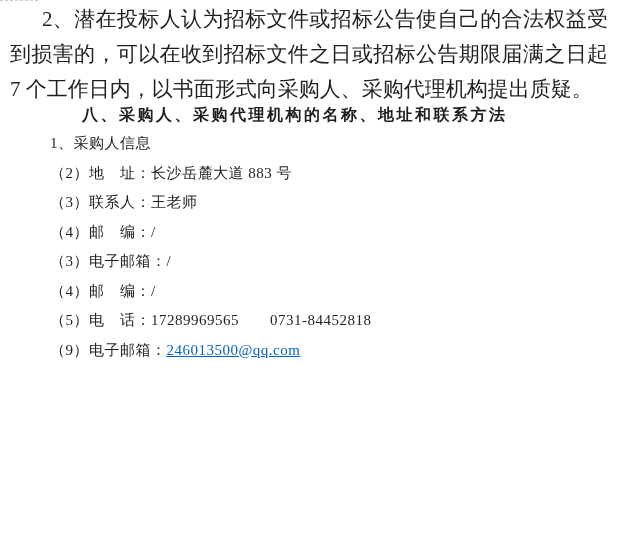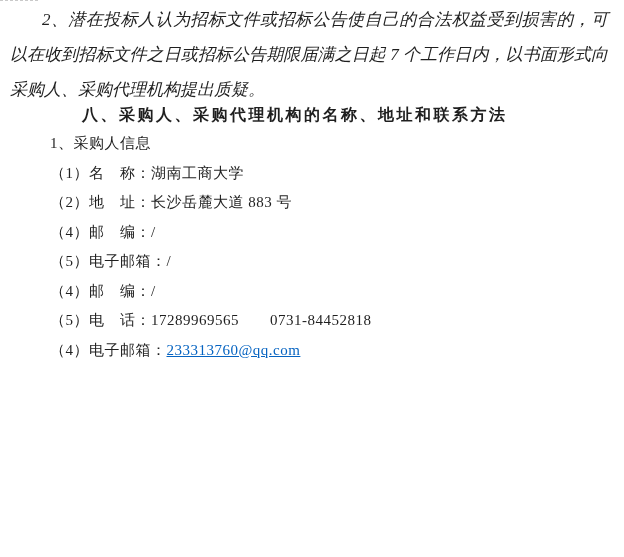--- a/index.html
+++ b/index.html
@@ -18,25 +18,24 @@
   .edge-artifact {
     position: absolute;
     top: 0;
     left: 0;
     width: 38px;
     height: 1px;
     background: repeating-linear-gradient(90deg, #c9c9c9 0 3px, transparent 3px 5px);
   }
   .para {
     margin: 2px 16px 0 10px;
-    font-size: 17px;
+    font-size: 21px;
     line-height: 35px;
     text-align: justify;
     text-indent: 32px;
-    font-style: italic;
   }
   .heading {
     margin: -7px 0 0 82px;
     font-size: 16px;
     font-weight: 700;
     letter-spacing: 2.5px;
     line-height: 29px;
     white-space: nowrap;
   }
   .rows {
@@ -61,26 +60,26 @@
 
   <div class="edge-artifact"></div>
 
   <p class="para">2、潜在投标人认为招标文件或招标公告使自己的合法权益受到损害的，可以在收到招标文件之日或招标公告期限届满之日起 7 个工作日内，以书面形式向采购人、采购代理机构提出质疑。</p>
 
   <div class="heading">八、采购人、采购代理机构的名称、地址和联系方法</div>
 
   <div class="rows">
 
     <div class="row">1、采购人信息</div>
-    <div class="row">（1）名　称：湖南工商大学</div>
     <div class="row">（2）地　址：长沙岳麓大道 883 号</div>
+    <div class="row">（3）联系人：王老师</div>
     <div class="row">（4）邮　编：/</div>
-    <div class="row">（5）电子邮箱：/</div>
+    <div class="row">（3）电子邮箱：/</div>
 
     <div class="row">（4）邮　编：/</div>
     <div class="row">（5）电　话：17289969565　　0731-84452818</div>
 
     <div class="row">
-      <span>（4）电子邮箱：</span><a href="#" class="email-link">233313760@qq.com</a>
+      <span>（9）电子邮箱：</span><a href="#" class="email-link">246013500@qq.com</a>
     </div>
 
   </div>
 </div>
 
 </body></html>

